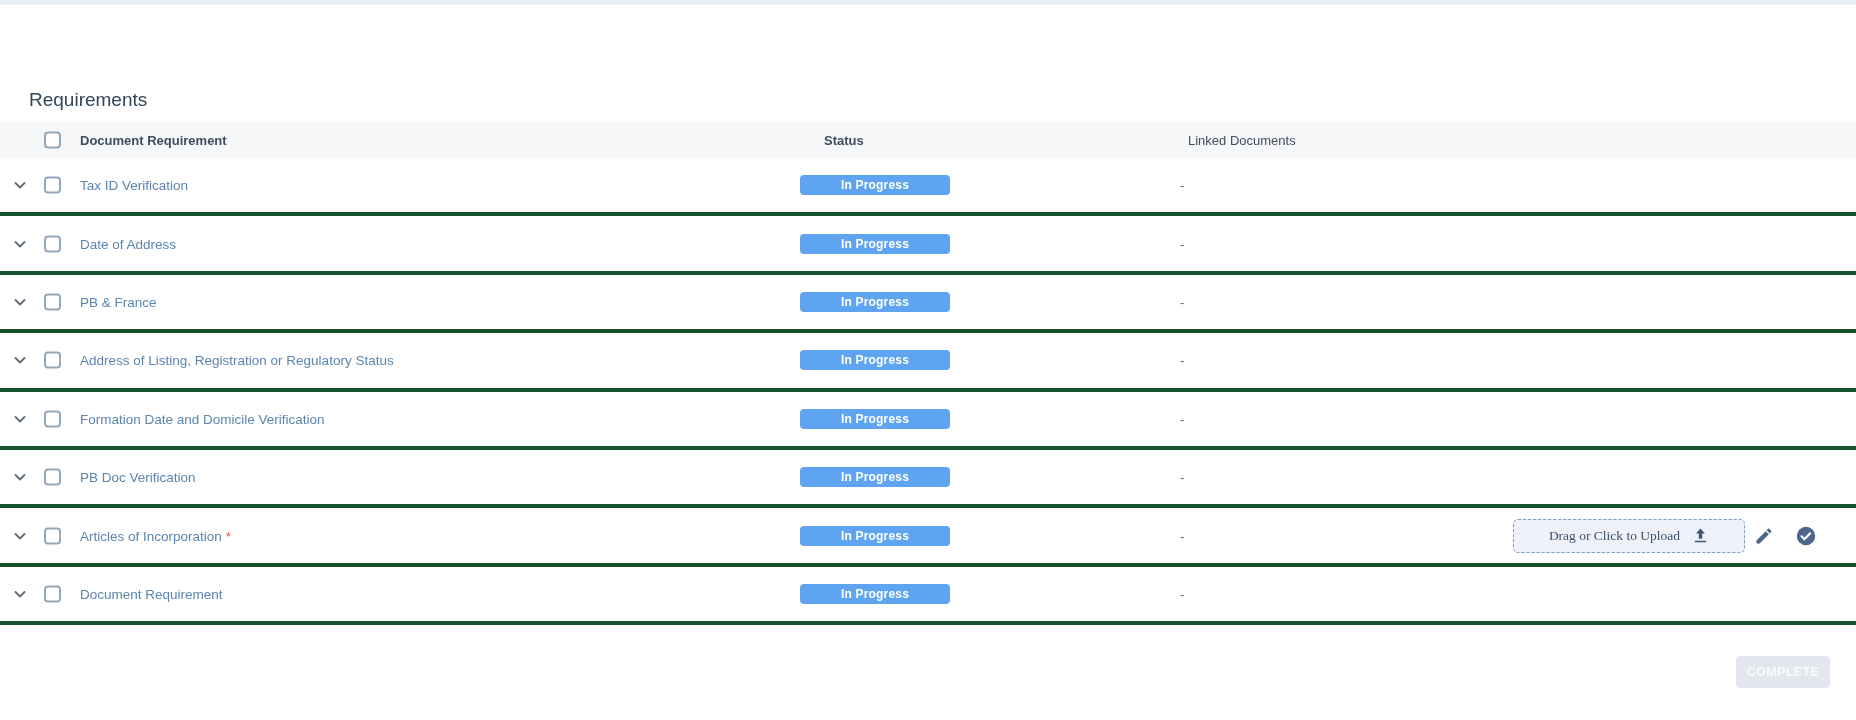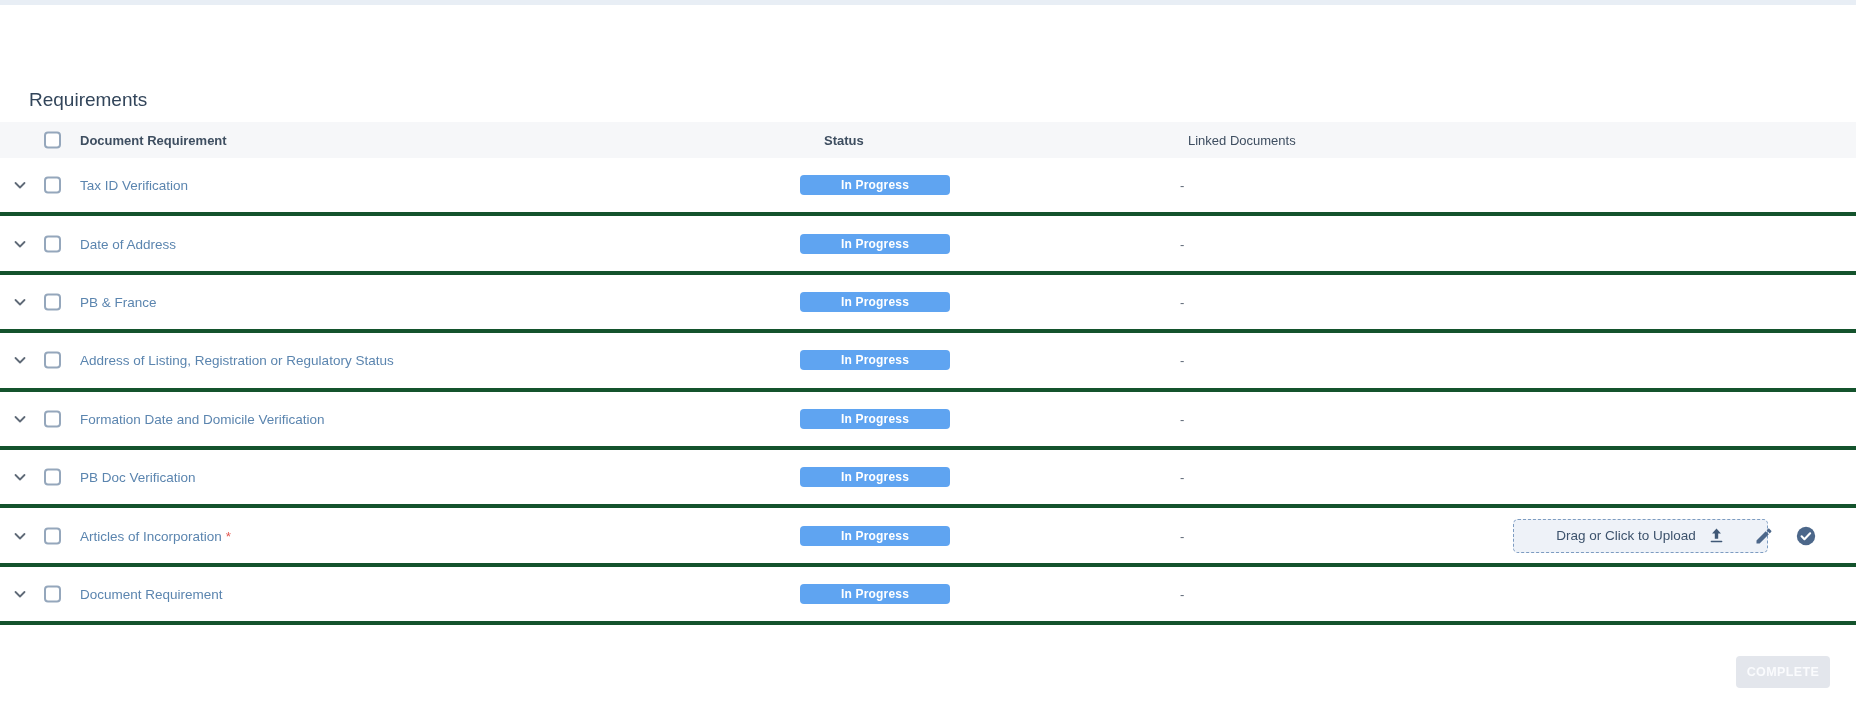--- a/index.html
+++ b/index.html
@@ -21,24 +21,24 @@
   .row{position:relative;height:58.4px;border-bottom:4px solid #14532d;box-sizing:border-box;}
   .chev{position:absolute;left:11px;top:50%;transform:translateY(-50%);width:18px;height:18px;
         background:none;border:none;padding:0;cursor:pointer;display:flex;align-items:center;justify-content:center;}
   .req{position:absolute;left:80px;top:50%;transform:translateY(-50%);font-size:13.5px;
        color:var(--accent-link,#5b85af);text-decoration:none;cursor:pointer;white-space:nowrap;}
   .req-star{color:var(--required-marker,#e2574f);margin-left:4px;}
   .badge{position:absolute;left:800px;top:50%;transform:translateY(-50%);width:150px;height:20px;
          border-radius:4px;background:var(--status-badge,#5fa4f1);color:#ffffff;font-size:12px;font-weight:700;
          display:flex;align-items:center;justify-content:center;letter-spacing:.2px;}
   .dash{position:absolute;left:1180px;top:50%;transform:translateY(-50%);font-size:13px;color:#5d6876;}
-  .upload-btn{position:absolute;left:1513px;top:50%;transform:translateY(-50%);width:255px;height:34px;
+  .upload-btn{position:absolute;left:1513px;top:50%;transform:translateY(-50%);width:232px;height:34px;
               background:#eef2f8;border:1.5px dashed #7d9cc1;border-radius:5px;cursor:pointer;
               display:flex;align-items:center;justify-content:center;gap:12px;
-              color:#3c526c;font-size:13.5px;font-family:Liberation Sans, sans-serif;white-space:nowrap;}
+              color:#3c526c;font-size:13.5px;font-family:Liberation Serif, serif;white-space:nowrap;}
   .icon-btn{position:absolute;top:50%;transform:translateY(-50%);width:24px;height:24px;
             background:none;border:none;padding:0;cursor:pointer;display:flex;align-items:center;justify-content:center;}
   .edit-pos{left:1752px;}
   .approve-pos{left:1794px;}
   .footer-complete{position:absolute;left:1736px;top:656px;width:94px;height:32px;
                    background:#e3e6ec;border:none;border-radius:4px;color:#fafbfd;
                    font-size:12.5px;font-weight:700;letter-spacing:.4px;
                    font-family:"Liberation Sans",sans-serif;}
   svg{display:block;}
 </style>

